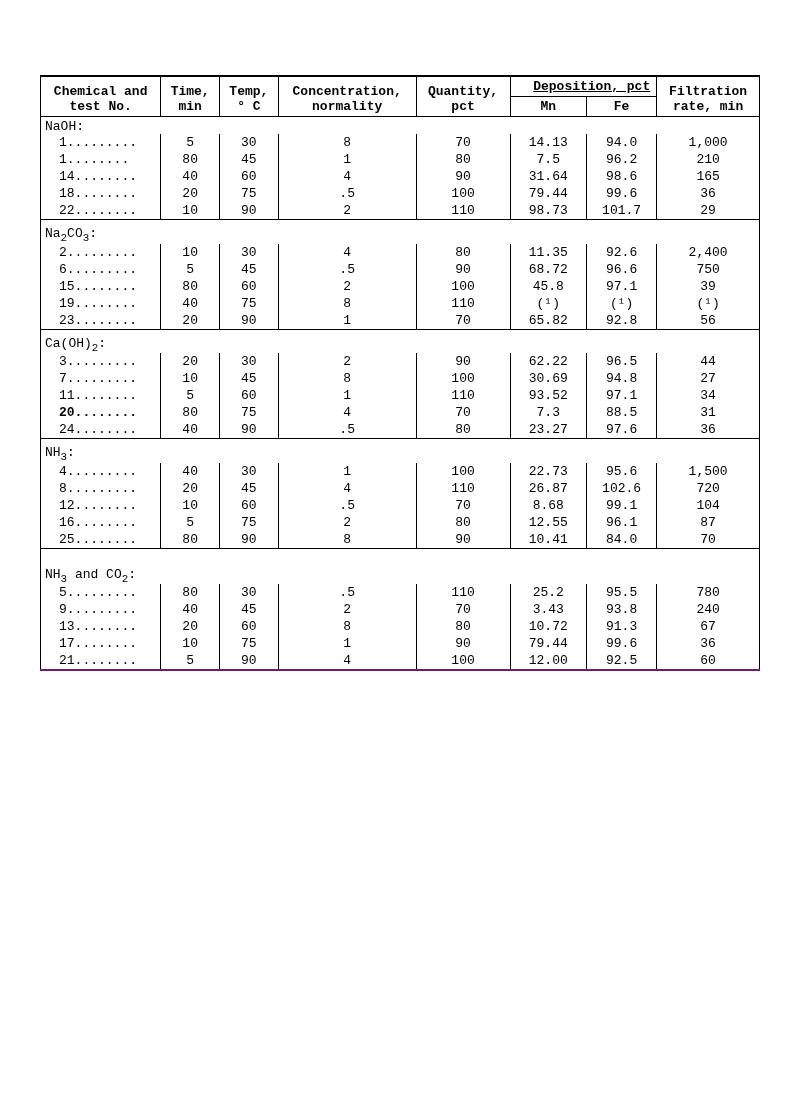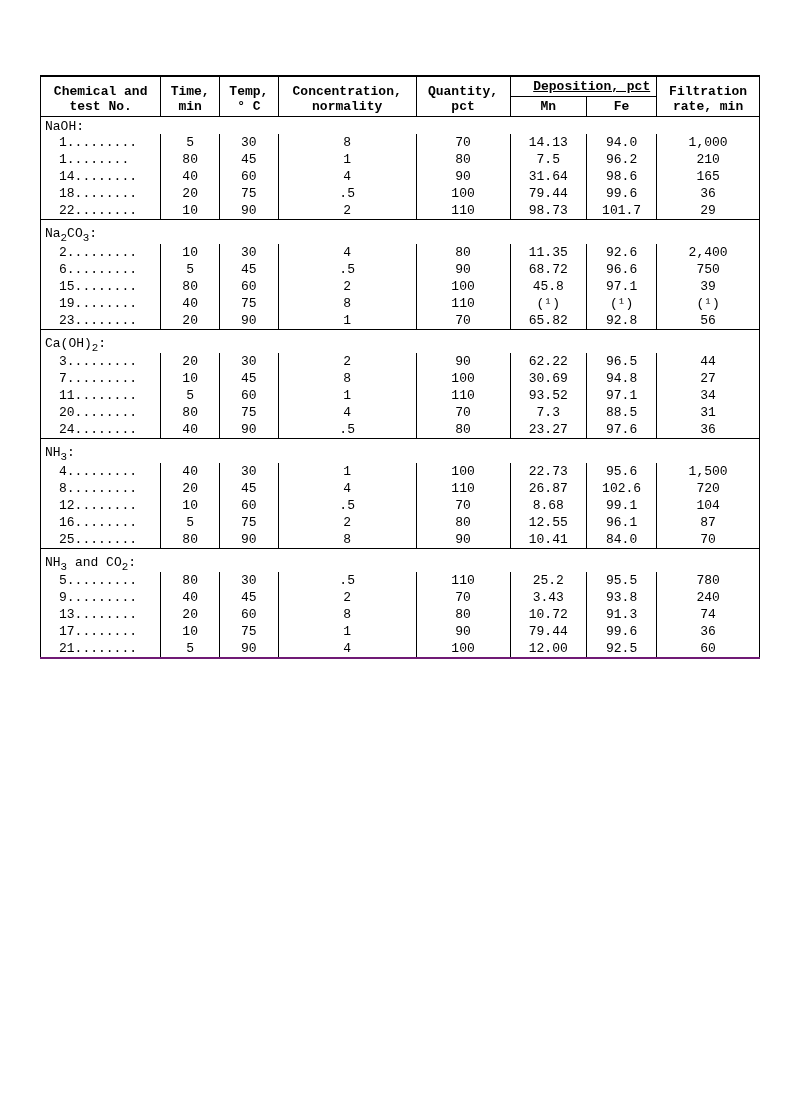--- a/index.html
+++ b/index.html
@@ -248,21 +248,21 @@
         <td class="col-chemical" style="padding-left:18px;">11........</td>
         <td class="col-time">5</td>
         <td class="col-temp">60</td>
         <td class="col-conc">1</td>
         <td class="col-qty">110</td>
         <td class="col-dep-mn">93.52</td>
         <td class="col-dep-fe">97.1</td>
         <td class="col-filt">34</td>
       </tr>
       <tr class="data-row">
-        <td class="col-chemical" style="padding-left:18px;">20........</td>
+        <td class="col-chemical" style="padding-left:18px;font-weight:bold;">20........</td>
         <td class="col-time">80</td>
         <td class="col-temp">75</td>
         <td class="col-conc">4</td>
         <td class="col-qty">70</td>
         <td class="col-dep-mn">7.3</td>
         <td class="col-dep-fe">88.5</td>
         <td class="col-filt">31</td>
       </tr>
       <tr class="data-row">
         <td class="col-chemical" style="padding-left:18px;">24........</td>
@@ -321,21 +321,21 @@
         <td class="col-chemical" style="padding-left:18px;">25........</td>
         <td class="col-time">80</td>
         <td class="col-temp">90</td>
         <td class="col-conc">8</td>
         <td class="col-qty">90</td>
         <td class="col-dep-mn">10.41</td>
         <td class="col-dep-fe">84.0</td>
         <td class="col-filt">70</td>
       </tr>
       <tr>
-        <td colspan="8" class="col-chemical section-label" style="padding-top: 6px; padding-bottom: 0px; border-top: 1px solid rgb(0, 0, 0); border-left: 1px solid rgb(0, 0, 0); border-right: 1px solid rgb(0, 0, 0);">NH<sub>3</sub> and CO<sub>2</sub>:</td>
+        <td colspan="8" class="col-chemical section-label" style="padding-top: 18px; padding-bottom: 0px; border-top: 1px solid rgb(0, 0, 0); border-left: 1px solid rgb(0, 0, 0); border-right: 1px solid rgb(0, 0, 0);">NH<sub>3</sub> and CO<sub>2</sub>:</td>
       </tr>
       <tr class="data-row">
         <td class="col-chemical" style="padding-left:18px;">5.........</td>
         <td class="col-time">80</td>
         <td class="col-temp">30</td>
         <td class="col-conc">.5</td>
         <td class="col-qty">110</td>
         <td class="col-dep-mn">25.2</td>
         <td class="col-dep-fe">95.5</td>
         <td class="col-filt">780</td>
@@ -351,21 +351,21 @@
         <td class="col-filt">240</td>
       </tr>
       <tr class="data-row">
         <td class="col-chemical" style="padding-left:18px;">13........</td>
         <td class="col-time">20</td>
         <td class="col-temp">60</td>
         <td class="col-conc">8</td>
         <td class="col-qty">80</td>
         <td class="col-dep-mn">10.72</td>
         <td class="col-dep-fe">91.3</td>
-        <td class="col-filt">74</td>
+        <td class="col-filt">67</td>
       </tr>
       <tr class="data-row">
         <td class="col-chemical" style="padding-left:18px;">17........</td>
         <td class="col-time">10</td>
         <td class="col-temp">75</td>
         <td class="col-conc">1</td>
         <td class="col-qty">90</td>
         <td class="col-dep-mn">79.44</td>
         <td class="col-dep-fe">99.6</td>
         <td class="col-filt">36</td>

